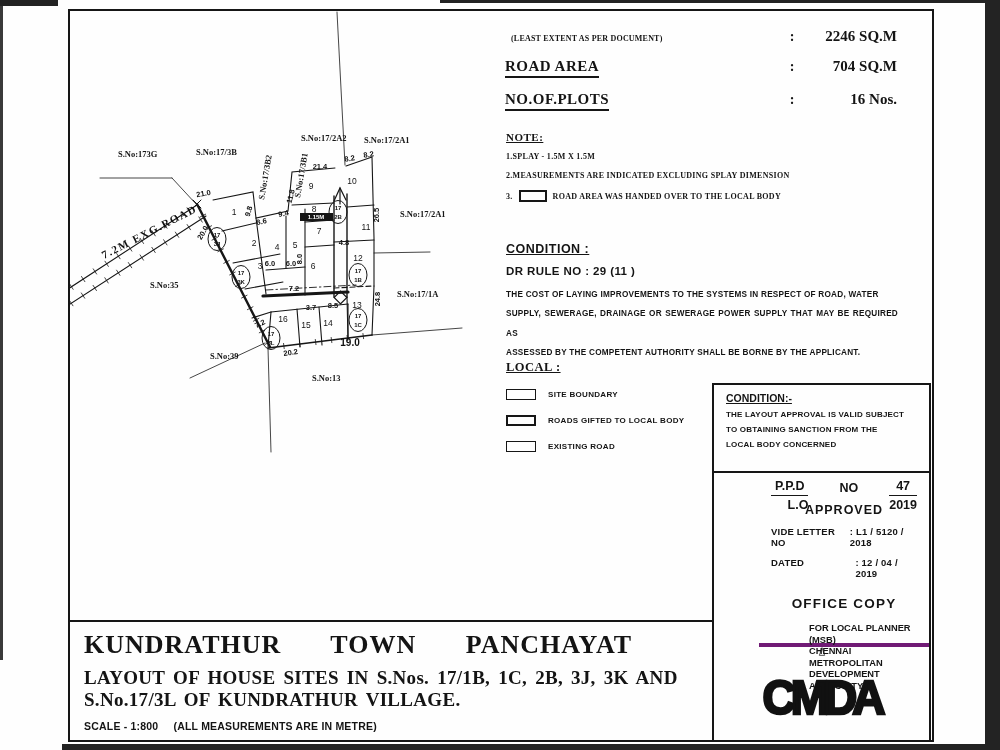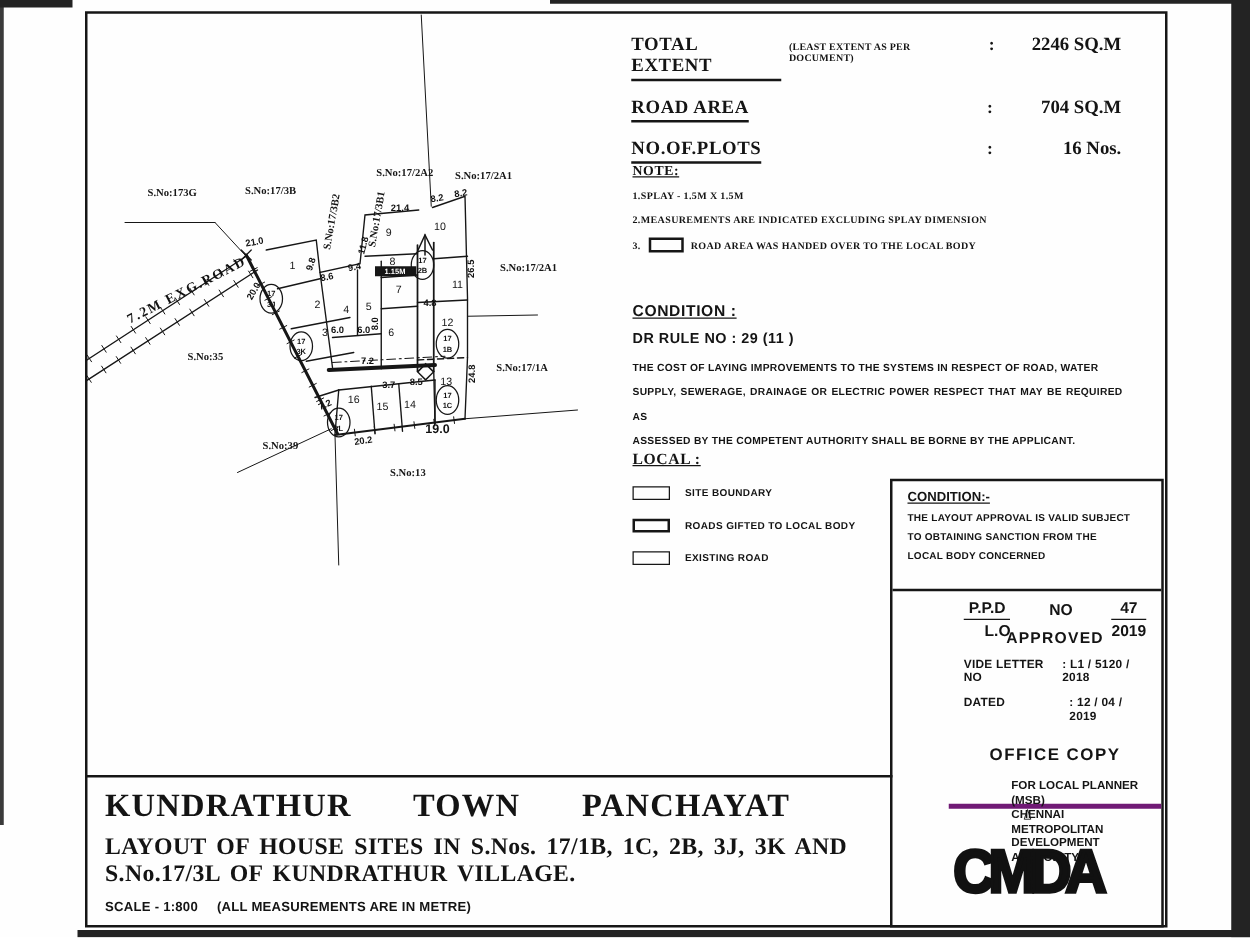--- a/index.html
+++ b/index.html
@@ -265,21 +265,20 @@
         <text x="358" y="318" class="cc" text-anchor="middle">17</text>
         <text x="358" y="326.5" class="cc" text-anchor="middle">1C</text>
         <ellipse cx="271" cy="338" rx="9" ry="11.5" fill="none" stroke="#161616" stroke-width="1"></ellipse>
         <text x="271" y="336" class="cc" text-anchor="middle">17</text>
         <text x="271" y="344.5" class="cc" text-anchor="middle">3L</text>
       </g>
   </svg>
 
   <div class="extent">
     <div class="row">
-      <span class="lbl">TOTAL EXTENT</span>
       <span class="note">(LEAST EXTENT AS PER DOCUMENT)</span>
       <span class="sp"></span>
       <span class="colon">:</span>
       <span class="val">2246 SQ.M</span>
     </div>
     <div class="row">
       <span class="lbl">ROAD  AREA</span>
       <span class="sp"></span>
       <span class="colon">:</span>
       <span class="val">704 SQ.M</span>
@@ -301,21 +300,21 @@
       <span class="sw"></span>
       <span>ROAD AREA  WAS  HANDED  OVER  TO  THE  LOCAL BODY</span>
     </div>
   </div>
 
   <div class="condblk">
     <div class="hd">CONDITION :</div>
     <div class="rule">DR  RULE  NO :  29 (11 )</div>
     <div class="body">
       <div>THE  COST  OF  LAYING  IMPROVEMENTS  TO  THE  SYSTEMS  IN  RESPECT  OF  ROAD,  WATER</div>
-      <div>SUPPLY,  SEWERAGE,  DRAINAGE  OR  ELECTRIC  POWER  RESPECT  THAT  MAY  BE  REQUIRED  AS</div>
+      <div>SUPPLY,  SEWERAGE,  DRAINAGE  OR  SEWERAGE  POWER  SUPPLY  THAT  MAY  BE  REQUIRED  AS</div>
       <div>ASSESSED BY THE COMPETENT AUTHORITY  SHALL BE BORNE BY THE APPLICANT.</div>
     </div>
   </div>
 
   <div class="legend">
     <div class="hd">LOCAL :</div>
     <div class="it">
       <span class="box b1"></span>
       <span>SITE  BOUNDARY</span>
     </div>

